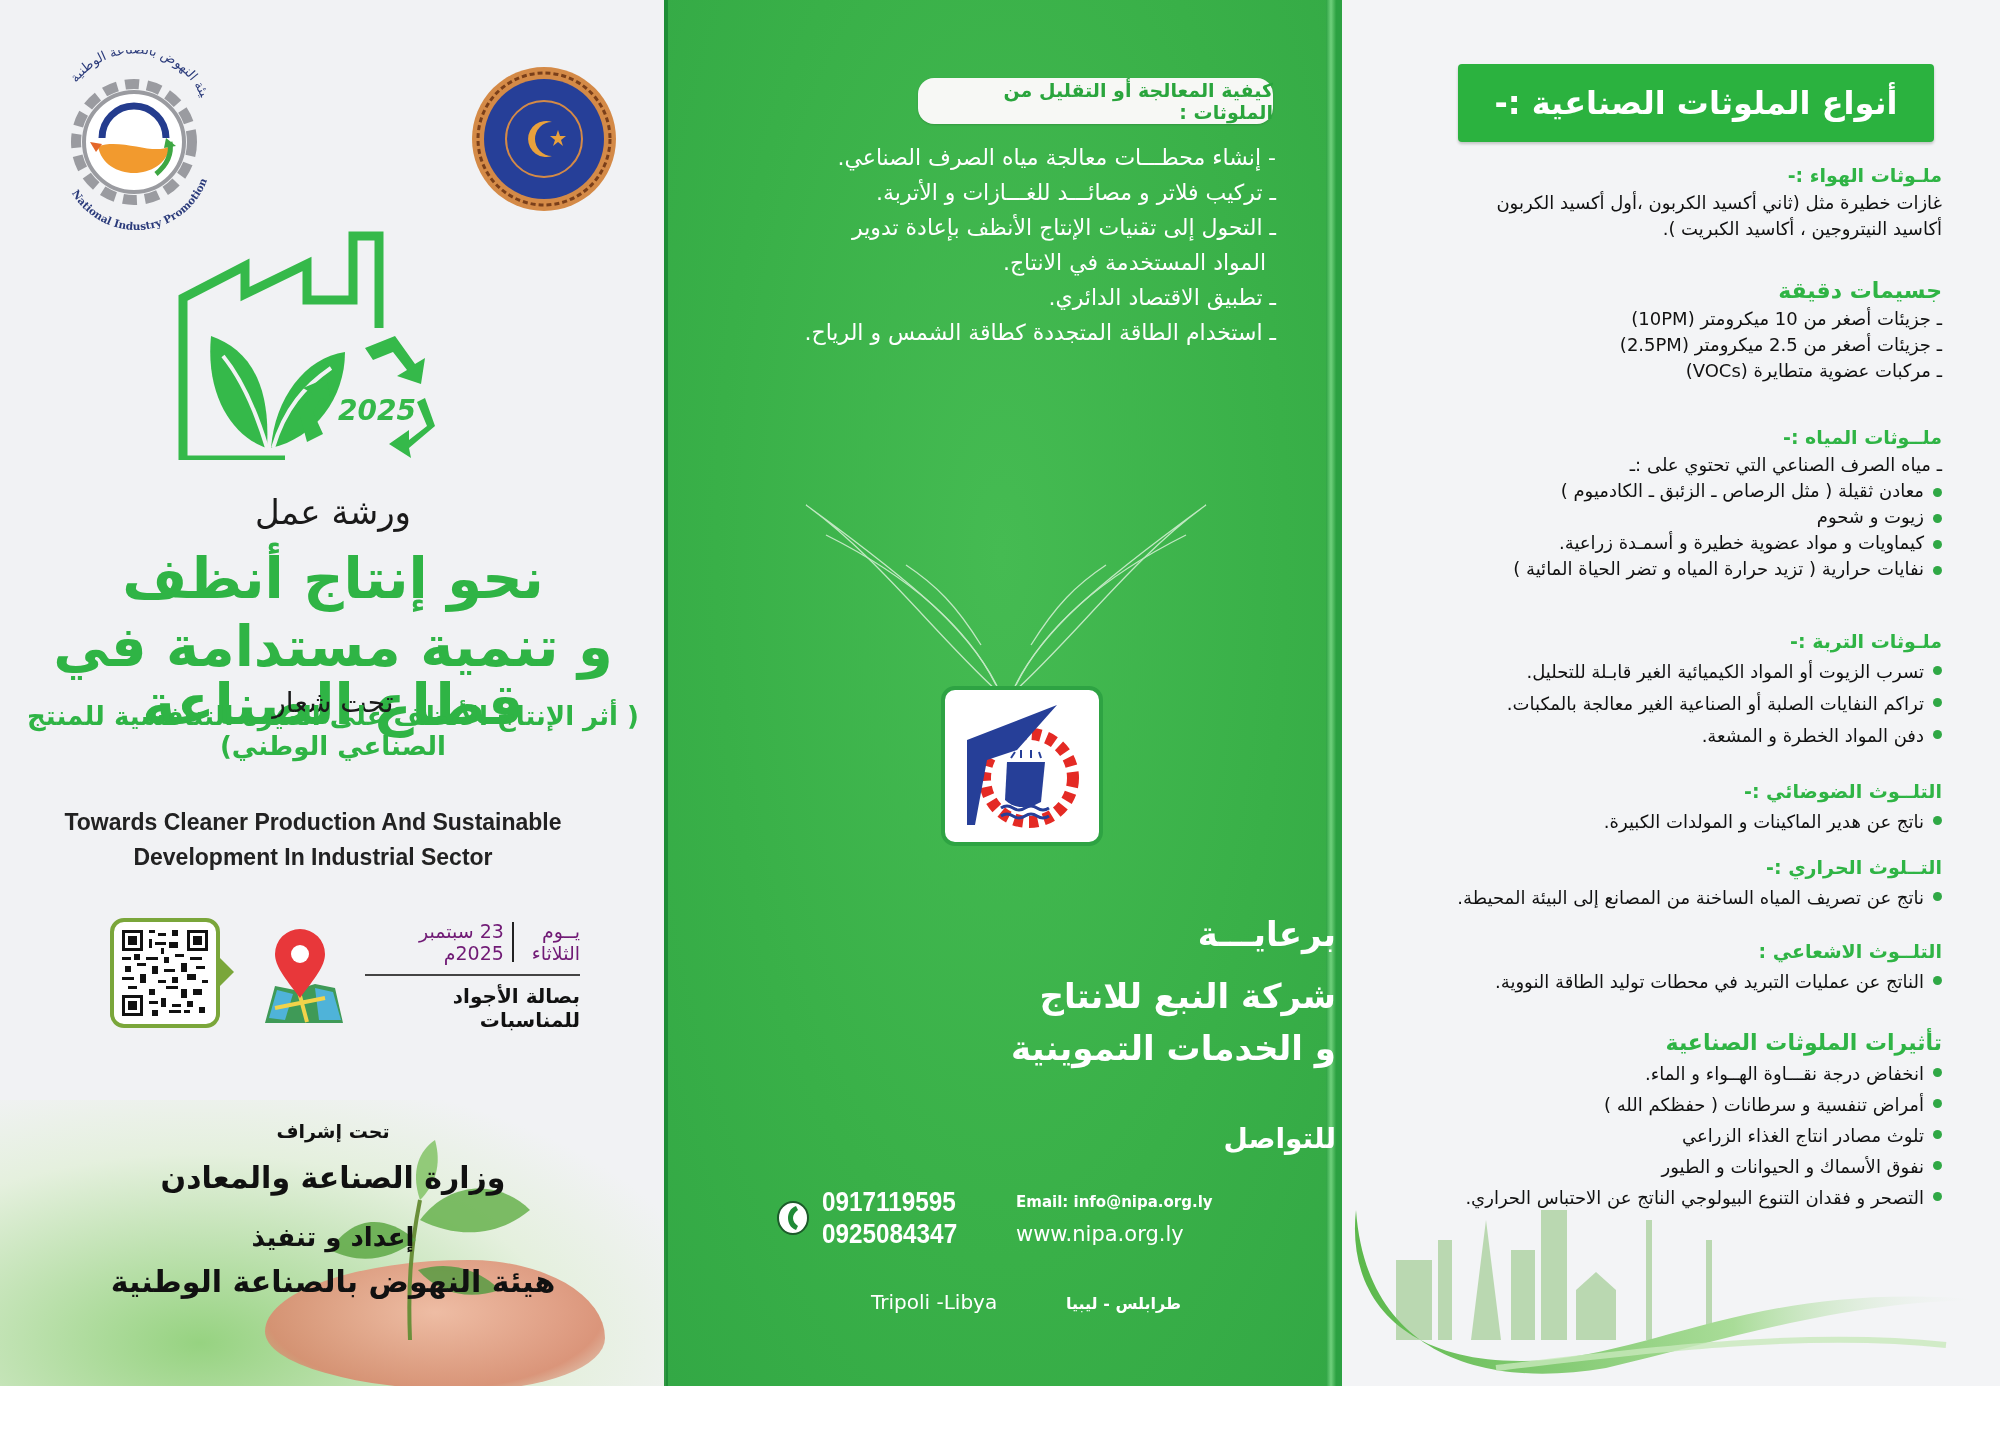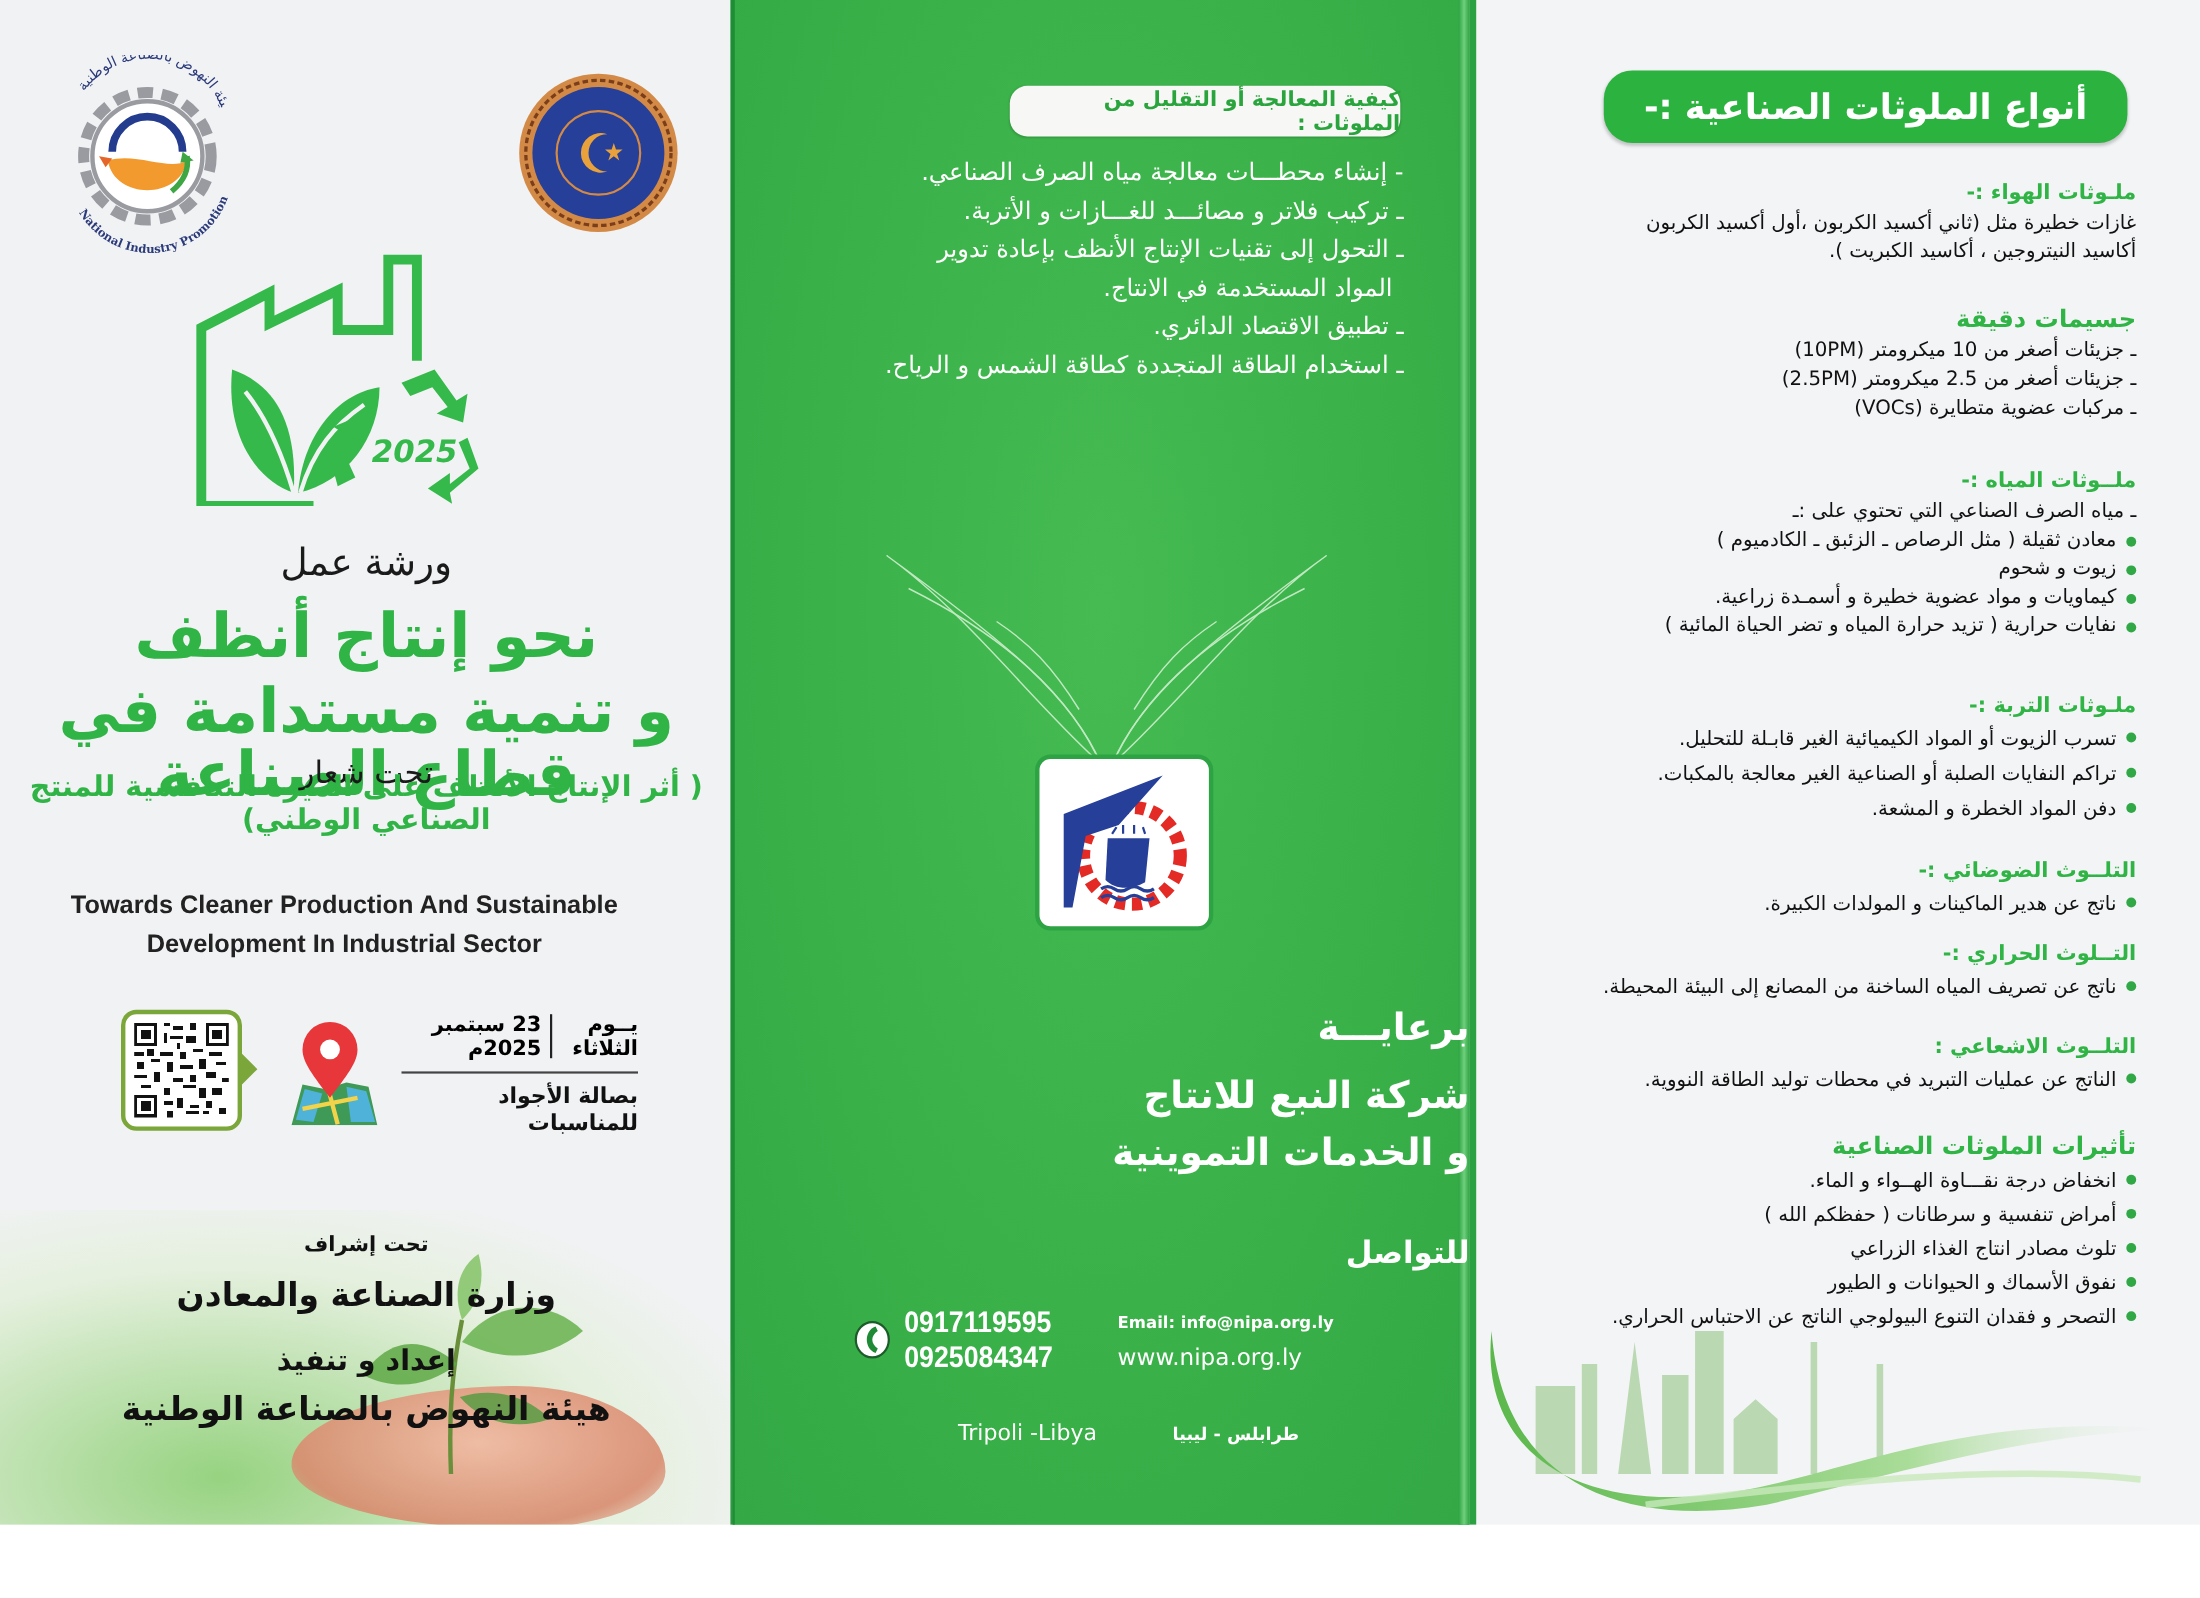--- a/index.html
+++ b/index.html
@@ -36,21 +36,21 @@
   .en-2 { top: 840px; left: -20px; }
 
   .event-block { position: absolute; left: 110px; top: 918px; width: 470px; height: 110px; }
   .qr-box { position: absolute; left: 0; top: 0; width: 110px; height: 110px; border: 4px solid #7aa63a; border-radius: 14px; background: #fff; }
   .qr-tail { position: absolute; left: 110px; top: 40px; width: 0; height: 0; border-top: 14px solid transparent; border-bottom: 14px solid transparent; border-left: 14px solid #7aa63a; }
   .qr-code { position: absolute; left: 8px; top: 8px; width: 86px; height: 86px; }
   .map-pin { position: absolute; left: 145px; top: 10px; width: 90px; height: 95px; }
   .date-col { position: absolute; left: 255px; top: 2px; width: 215px; direction: rtl; font-family: "DejaVu Sans", sans-serif; }
   .date-row { display: flex; flex-direction: row; align-items: center; justify-content: flex-start; }
   .day-cell { text-align: right; padding-left: 10px; }
-  .day-cell span, .dm-cell span { display: block; font-size: 19px; line-height: 22px; color: #000000; font-weight: bold; }
+  .day-cell span, .dm-cell span { display: block; font-size: 19px; line-height: 22px; color: #701a75; font-weight: normal; }
   .date-sep { width: 2px; height: 40px; background: #222; margin: 0 8px; }
   .dm-cell { text-align: right; }
   .date-rule { height: 2px; background: #444; margin: 10px 0 8px 0; }
   .venue { font-size: 20px; color: #111; text-align: right; font-weight: bold; }
 
   .plant-bg { position: absolute; left: 0; top: 1100px; width: 666px; height: 286px; overflow: hidden;
     background: radial-gradient(ellipse at 30% 85%, rgba(120,200,90,0.75), rgba(200,235,170,0.3) 55%, rgba(241,242,244,0) 80%); }
   .hand { position: absolute; left: 265px; top: 160px; width: 340px; height: 130px; border-radius: 60% 40% 40% 60% / 55% 60% 40% 45%;
     background: radial-gradient(ellipse at 50% 40%, #f2b8a1, #d98b6f 70%, rgba(217,139,111,0) 100%); opacity: 0.9; }
   .sprout { position: absolute; left: 260px; top: 40px; width: 300px; height: 200px; }
@@ -80,21 +80,21 @@
   .phones { position: absolute; left: 46px; top: 0; font-family: "Liberation Sans", sans-serif; font-weight: bold; font-size: 27px; color: #fff; line-height: 32px; transform: scaleX(0.9); transform-origin: left; }
   .emails { position: absolute; left: 240px; top: 2px; color: #fff; font-family: "DejaVu Sans", sans-serif; }
   .email { font-size: 15px; font-weight: bold; line-height: 28px; }
   .website { font-size: 21px; line-height: 36px; }
   .location-row { position: absolute; left: 205px; top: 1290px; width: 360px; direction: ltr; color: #fff; }
   .loc-en { font-family: "DejaVu Sans", sans-serif; font-size: 20px; }
   .loc-ar { position: absolute; left: 195px; top: 4px; font-size: 16px; font-weight: bold; direction: rtl; }
 
   
   .right { position: absolute; left: 1336px; top: 0; width: 664px; height: 1386px; direction: rtl; }
-  .right-pill { position: absolute; right: 66px; top: 64px; width: 476px; height: 66px; background: #2bb23f; border-radius: 26px;
+  .right-pill { position: absolute; right: 66px; top: 64px; width: 476px; height: 78px; background: #2bb23f; border-radius: 4px;
     display: flex; align-items: center; justify-content: center; color: #fff; font-size: 32px; font-weight: bold; box-shadow: 0 2px 3px rgba(0,0,0,0.2); }
   .rsec { position: absolute; right: 58px; width: 560px; text-align: right; }
   .rhead { color: #2fb445; font-weight: bold; font-size: 19px; line-height: 30px; }
   .rhead.large { font-size: 22px; }
   .rbody { color: #111; font-size: 18px; line-height: 26px; list-style: none; }
   .rbody li { position: relative; }
   .rbody.bullets li { padding-right: 18px; }
   .rbody.bullets li::before { content: ""; position: absolute; right: 0; top: 10px; width: 9px; height: 9px; border-radius: 50%; background: #2fa845; }
   .rbody.dashes li::before { content: "ـ "; }
   .skyline { position: absolute; left: 10px; top: 1180px; width: 650px; height: 200px; }

